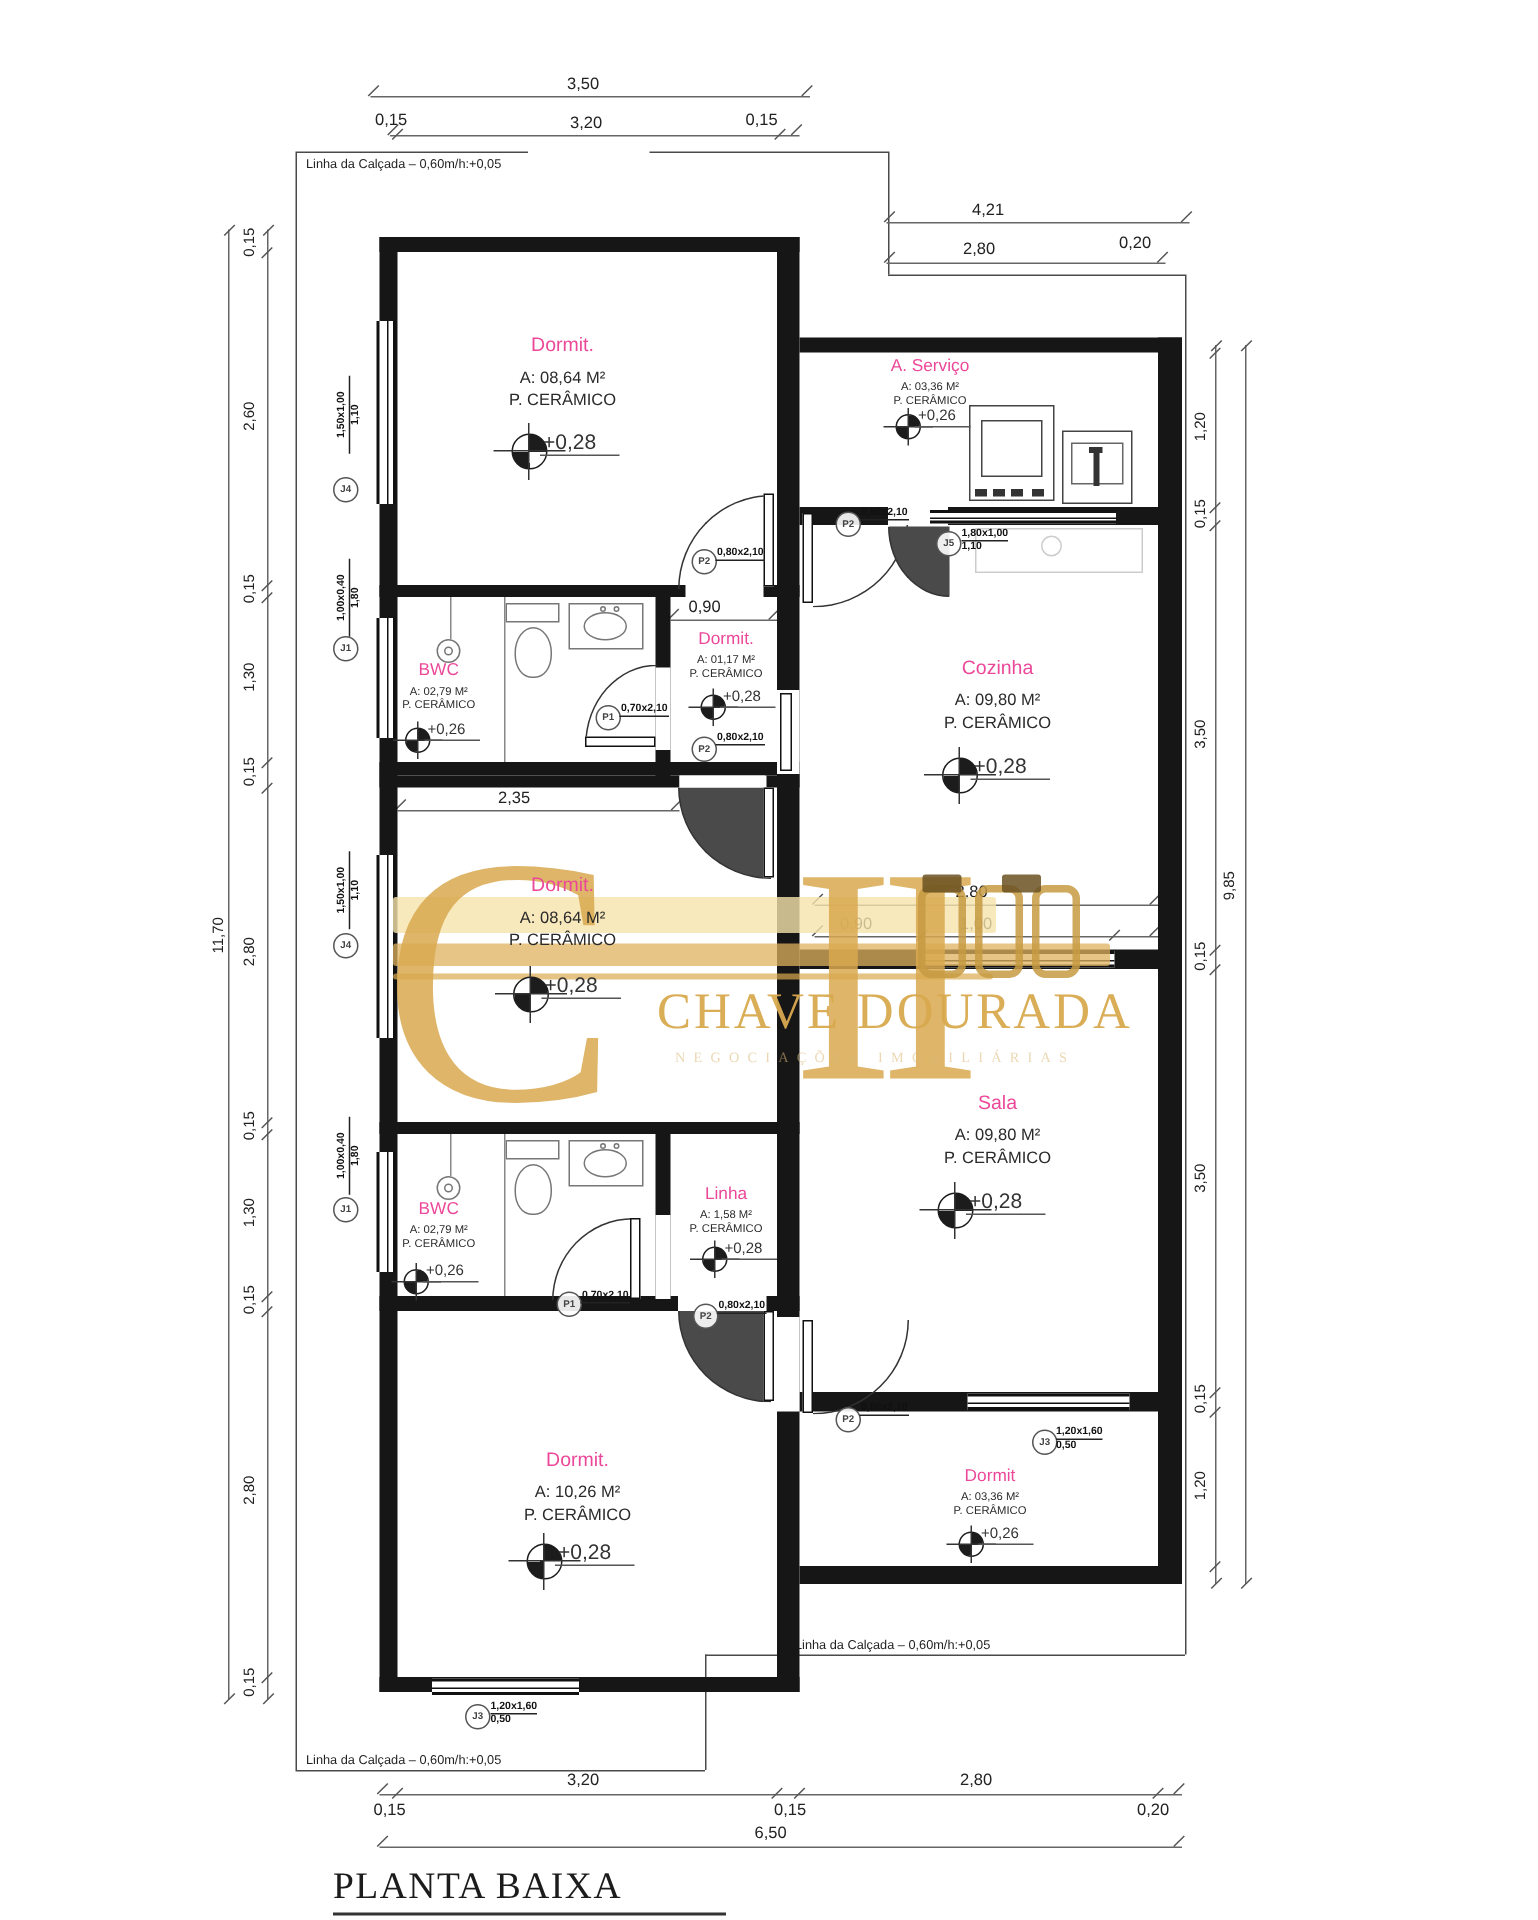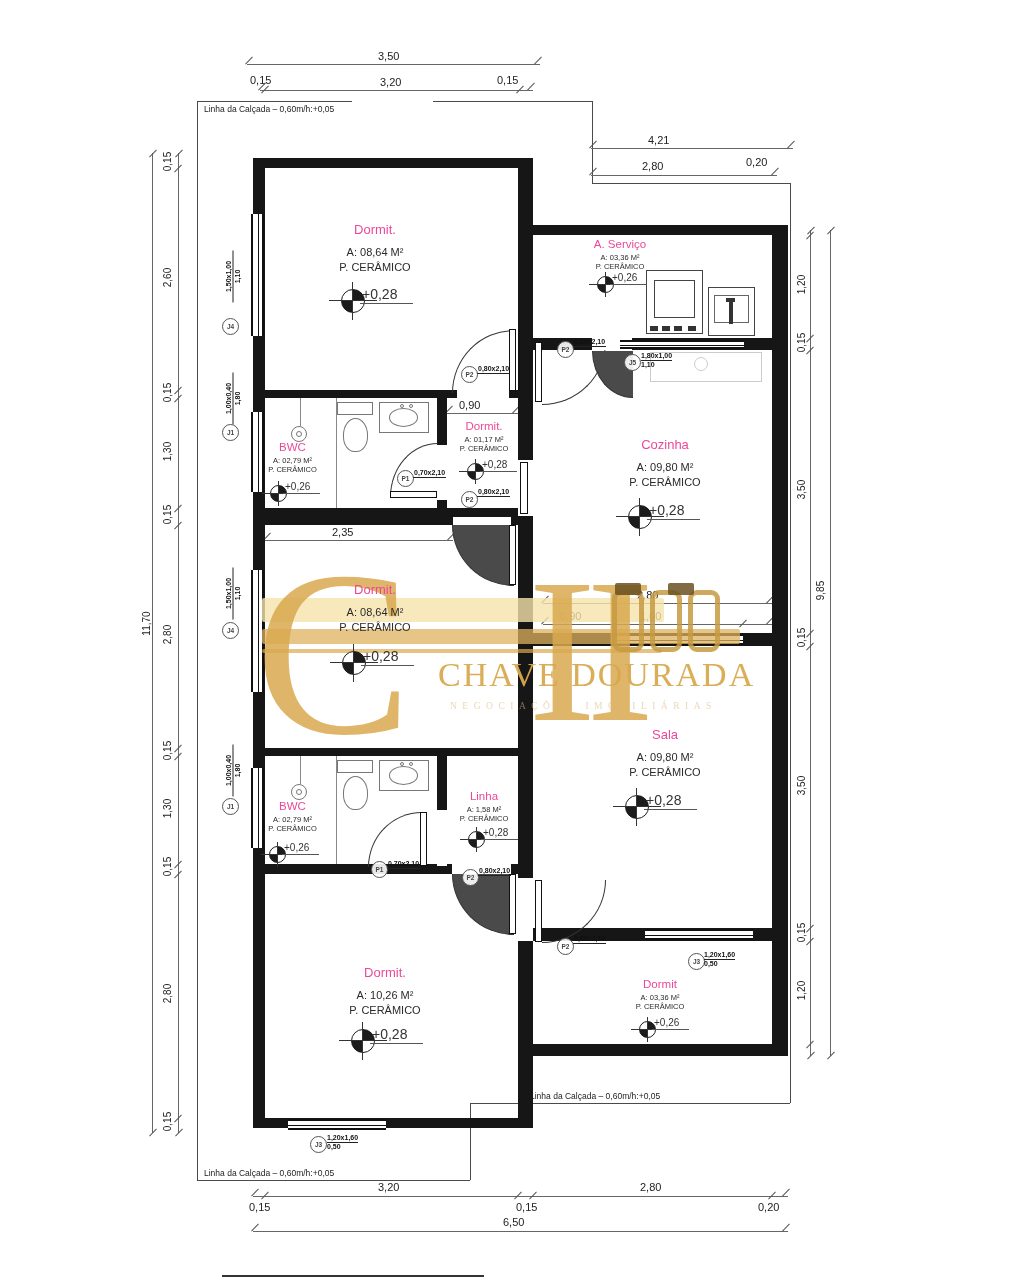--- a/index.html
+++ b/index.html
@@ -460,16 +460,17 @@
     <div class="wm-letter" style="left:586px;top:548px;font-size:205px">I</div>
     <div class="wm-ring" style="left:612px;top:590px;width:22px;height:52px"></div>
     <div class="wm-ring" style="left:650px;top:590px;width:22px;height:52px"></div>
     <div class="wm-ring" style="left:688px;top:590px;width:22px;height:52px"></div>
     <div class="wm-cap" style="left:615px;top:583px;width:26px;height:12px"></div>
     <div class="wm-cap" style="left:668px;top:583px;width:26px;height:12px"></div>
     <div class="wm-name" style="left:438px;top:656px">CHAVE DOURADA</div>
     <div class="wm-sub" style="left:450px;top:701px">NEGOCIAÇÕES IMOBILIÁRIAS</div>
   </div>
 
+  <div class="title" style="left:222px;top:1244px">PLANTA BAIXA</div>
   <div class="title-rule" style="left:222px;top:1275px;width:262px;height:2px"></div>
   <div class="title-scale" style="left:222px;top:1278px">ESCALA 1:50</div>
 
 </div>
 
 </body></html>

